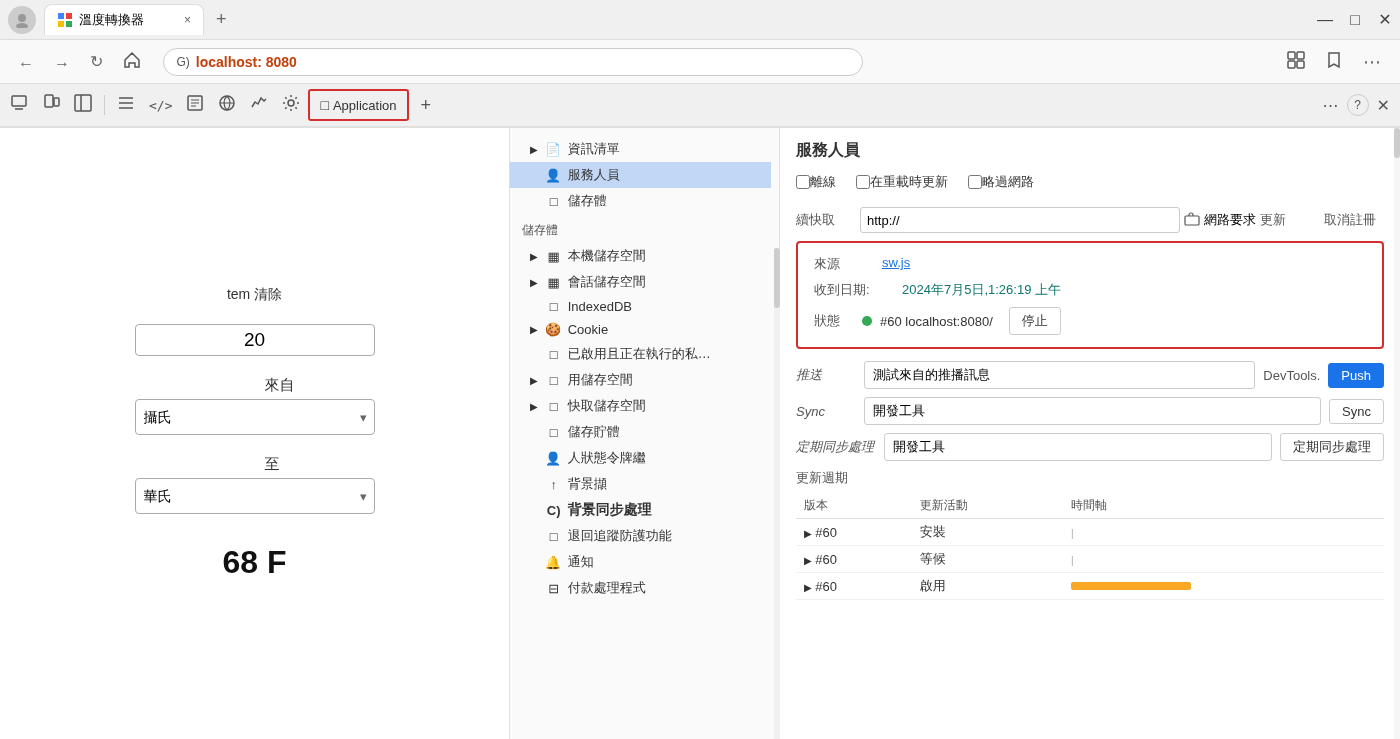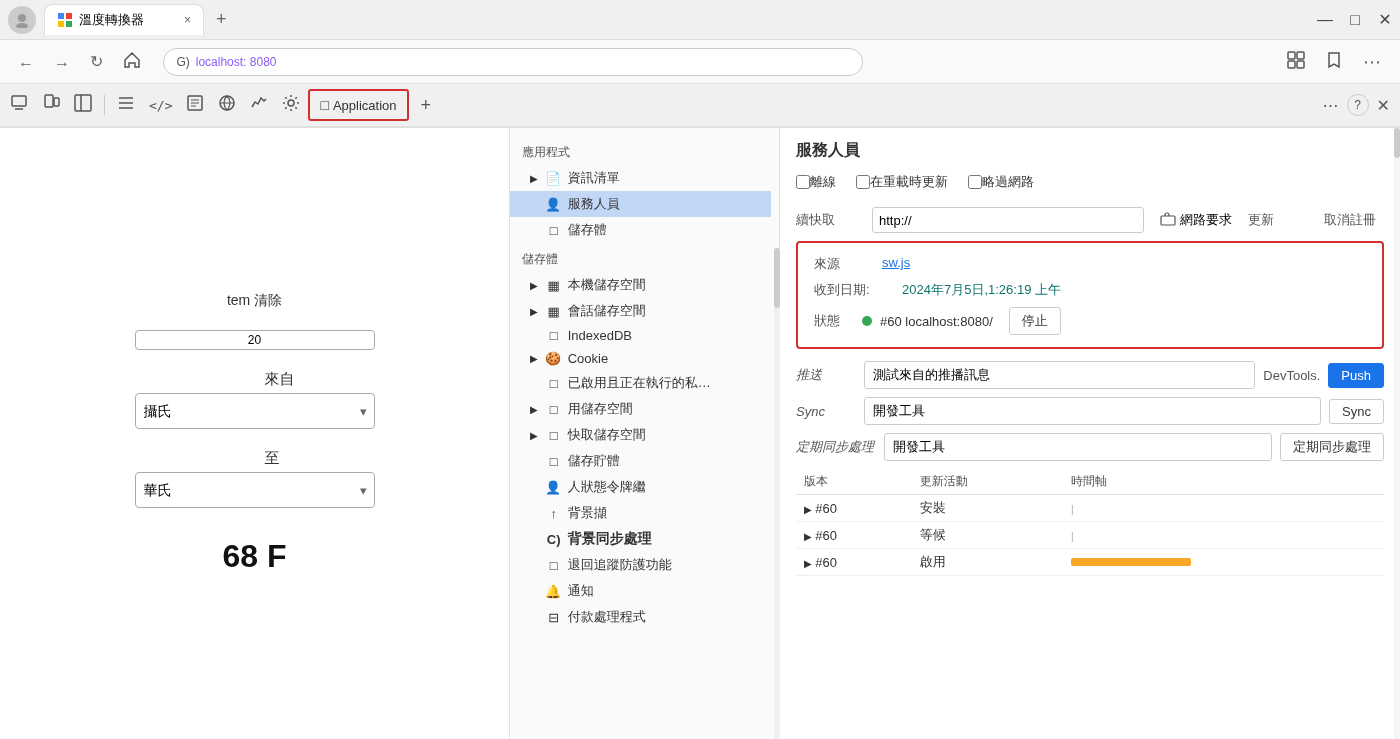--- a/index.html
+++ b/index.html
@@ -13,37 +13,37 @@
     .tab-bar { display: flex; align-items: center; flex: 1; gap: 4px; }
     .tab { display: flex; align-items: center; gap: 6px; background: white; border-radius: 8px 8px 0 0; padding: 6px 12px; font-size: 13px; border: 1px solid #ddd; border-bottom: none; min-width: 160px; }
     .tab-close { margin-left: auto; cursor: pointer; color: #666; font-size: 12px; }
     .tab-add { background: none; border: none; font-size: 18px; cursor: pointer; color: #666; padding: 4px 8px; }
     .window-controls { display: flex; gap: 16px; align-items: center; margin-left: auto; }
     .win-btn { width: 14px; height: 14px; border: none; background: none; cursor: pointer; font-size: 16px; color: #444; display: flex; align-items: center; justify-content: center; }
 
     .nav-bar { height: 44px; background: #f9f9f9; display: flex; align-items: center; padding: 0 12px; gap: 8px; border-bottom: 1px solid #e0e0e0; }
     .nav-btn { background: none; border: none; cursor: pointer; color: #666; font-size: 16px; padding: 4px 6px; border-radius: 4px; }
     .address-bar { flex: 1; max-width: 700px; height: 28px; border: 1px solid #ccc; border-radius: 14px; padding: 0 12px; font-size: 13px; background: white; display: flex; align-items: center; gap: 6px; margin: 0 8px; }
-    .address-text { font-size: 12px; color: #8b5cf6; }
+    .address-text { font-size: 14px; color: #c2410c; font-weight: bold; }
     .nav-right { margin-left: auto; display: flex; gap: 8px; align-items: center; }
 
     
     .devtools-toolbar { height: 44px; background: #f0f0f0; display: flex; align-items: center; padding: 0 4px; gap: 2px; border-bottom: 2px solid #e0e0e0; }
     .devtools-icon-btn { background: none; border: none; cursor: pointer; padding: 4px 6px; border-radius: 3px; font-size: 16px; color: #555; }
     .devtools-tab-application { display: flex; align-items: center; gap: 4px; padding: 6px 10px; border: 2px solid #d32f2f; border-radius: 3px; background: none; cursor: pointer; font-size: 13px; color: #333; font-weight: 500; }
     .devtools-more { margin-left: 4px; }
     .devtools-separator { width: 1px; height: 20px; background: #ccc; margin: 0 4px; }
 
     
     .main-content { display: flex; flex: 1; overflow: hidden; }
 
     
     .app-panel { width: 510px; background: white; padding: 20px; display: flex; flex-direction: column; align-items: center; justify-content: center; gap: 20px; border-right: 1px solid #e0e0e0; flex-shrink: 0; }
     .tem-clear { display: flex; align-items: center; gap: 6px; font-size: 14px; color: #333; }
-    .input-field { width: 240px; height: 20px; border: 1px solid #aaa; border-radius: 4px; padding: 4px 8px; font-size: 12px; text-align: center; }
+    .input-field { width: 240px; height: 32px; border: 1px solid #aaa; border-radius: 4px; padding: 4px 8px; font-size: 19px; text-align: center; }
     .label-text { font-size: 15px; color: #333; align-self: flex-start; margin-left: 130px; }
     .select-wrapper { position: relative; width: 240px; }
     .select-wrapper select { width: 100%; height: 36px; border: 1px solid #aaa; border-radius: 4px; padding: 4px 8px; font-size: 14px; appearance: none; background: white; cursor: pointer; }
     .select-arrow { position: absolute; right: 8px; top: 50%; transform: translateY(-50%); pointer-events: none; color: #666; }
     .result-text { font-size: 32px; font-weight: bold; color: #111; margin-top: 10px; }
     .form-group { display: flex; flex-direction: column; gap: 4px; align-items: center; }
 
     
     .devtools-panel { flex: 1; display: flex; flex-direction: column; background: #fff; }
 
@@ -60,21 +60,21 @@
     .sidebar-item.indent { padding-left: 32px; }
 
     .devtools-main { flex: 1; overflow-y: auto; padding: 12px 16px; background: white; }
 
     
     .sw-title { font-size: 16px; font-weight: 600; color: #333; margin-bottom: 12px; }
     .sw-options { display: flex; align-items: center; gap: 20px; margin-bottom: 16px; }
     .sw-checkbox-group { display: flex; align-items: center; font-size: 13px; color: #333; }
     .sw-checkbox-group input[type="checkbox"] { width: 14px; height: 14px; }
 
-    .sw-row { display: flex; align-items: center; gap: 16px; margin-bottom: 8px; }
+    .sw-row { display: flex; align-items: center; gap: 4px; margin-bottom: 8px; }
     .sw-row-label { font-size: 13px; color: #555; min-width: 60px; }
     .sw-row-input { flex: 1; height: 26px; border: 1px solid #ccc; border-radius: 3px; padding: 2px 6px; font-size: 13px; }
     .sw-btn { padding: 4px 12px; border: 1px solid #ccc; border-radius: 3px; background: white; cursor: pointer; font-size: 13px; color: #333; }
     .sw-btn-blue { background: #1a73e8; color: white; border-color: #1a73e8; }
 
     
     .sw-detail-box { border: 2px solid #d32f2f; border-radius: 4px; padding: 12px 16px; margin: 8px 0 12px; }
     .sw-detail-row { display: flex; gap: 8px; margin-bottom: 8px; font-size: 13px; }
     .sw-detail-label { color: #555; min-width: 60px; }
     .sw-detail-value { color: #1a73e8; text-decoration: underline; cursor: pointer; }
@@ -251,21 +251,20 @@
       </div>
       <div class="result-text">68 F</div>
     </div>
 
     <div class="devtools-panel">
       <div class="devtools-body">
 
         <div class="devtools-sidebar-wrapper" style="display:flex; flex-direction:column; width:270px; flex-shrink:0;">
           <div class="devtools-sidebar" style="flex:1; overflow-y:auto; padding-right: 8px;">
 
-            <div class="sidebar-section-label">應用程式</div>
 
             <div class="sidebar-item">
               <span class="arrow">▶</span>
               <span class="item-icon">📄</span>
               <span>資訊清單</span>
             </div>
             <div class="sidebar-item highlighted" style="background:#c2d7f5;">
               <span class="arrow" style="visibility:hidden;">▶</span>
               <span class="item-icon">👤</span>
               <span>服務人員</span>
@@ -422,20 +421,21 @@
               <button class="sw-btn">Sync</button>
             </div>
 
             <div class="sw-push-row">
               <span class="sw-push-label" style="min-width:80px;">定期同步處理</span>
               <input class="sw-push-input" type="text" value="開發工具" style="">
               <button class="sw-btn">定期同步處理</button>
             </div>
 
             <div style="margin-top: 8px;">
+              <div style="font-size:13px; color:#555; margin-bottom:6px;">更新週期</div>
               <table class="sw-update-table">
                 <thead>
                   <tr>
                     <th>版本</th>
                     <th>更新活動</th>
                     <th>時間軸</th>
                   </tr>
                 </thead>
                 <tbody>
                   <tr>

